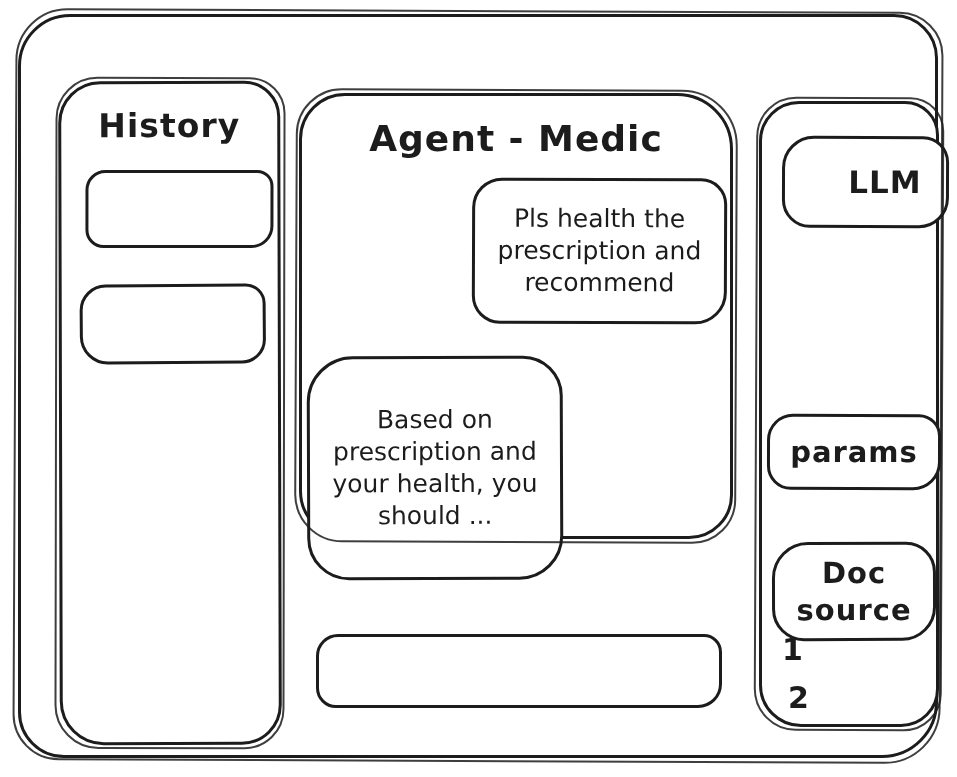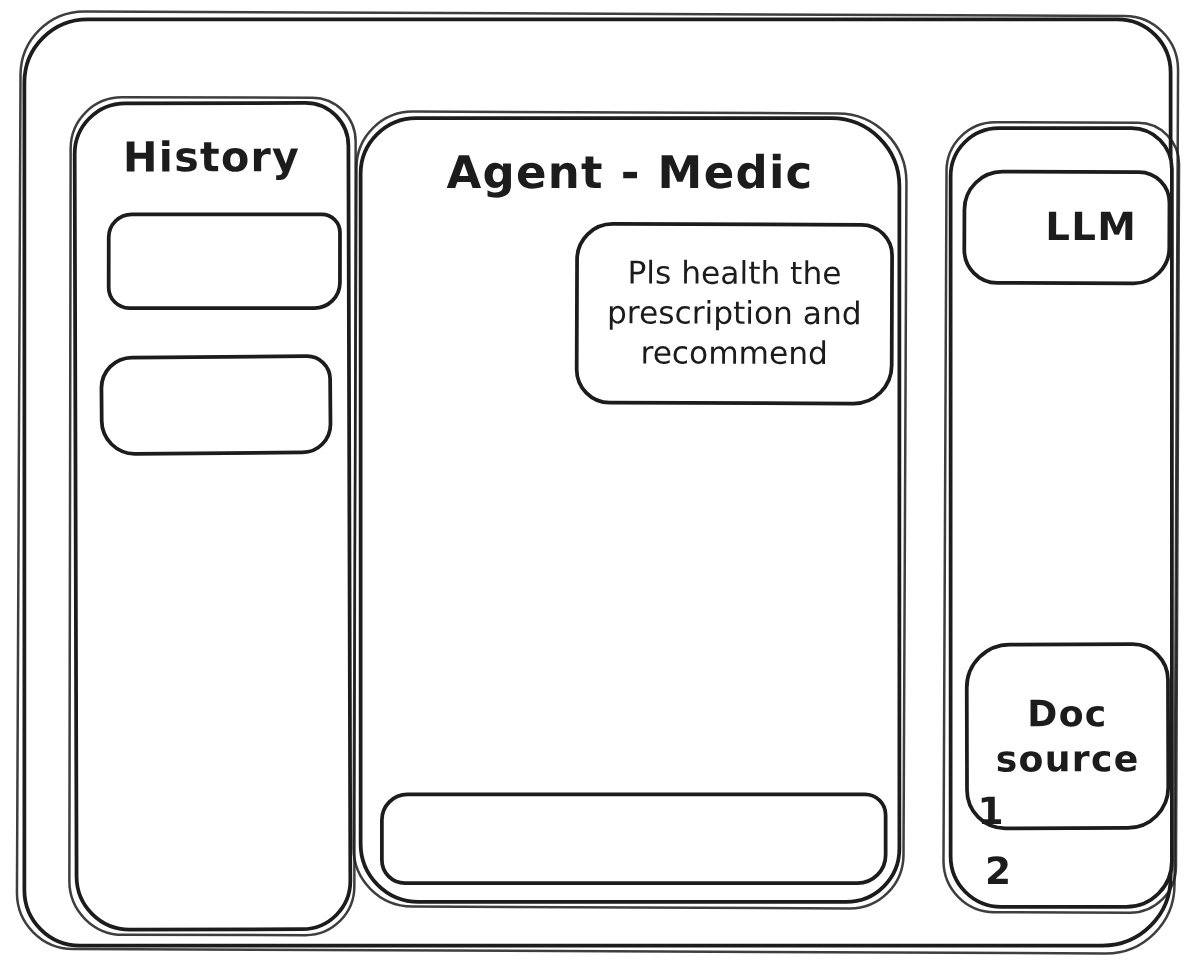--- a/index.html
+++ b/index.html
@@ -62,21 +62,21 @@
     border-radius:20px 16px 22px 18px;
     transform:rotate(.2deg);
   }
   .history-item.two{
     left:18px; top:200px; width:186px; height:80px;
     border-radius:26px 20px 24px 28px;
     transform:rotate(-.3deg);
   }
   
   .panel-chat{
-    left:266px; top:76px; width:434px; height:630px;
+    left:278px; top:76px; width:434px; height:446px;
     border-radius:46px 56px 44px 48px;
   }
   .chat-title{
     position:absolute; left:0; top:22px; width:100%;
     text-align:center;
     font-size:36px; font-weight:700;
     letter-spacing:1px;
   }
   .bubble{
     position:absolute;
@@ -118,38 +118,38 @@
     border:3px solid var(--ink);
     background:var(--bg);
     display:flex; align-items:center; justify-content:center;
     text-align:center;
     font-size:31px; font-weight:700;
     letter-spacing:1px;
     cursor:pointer;
     line-height:1.25;
   }
   .tool-btn.llm{
-    left:8px; top:32px; width:167px; height:92px;
+    left:20px; top:32px; width:167px; height:92px;
     border-radius:32px 26px 30px 28px;
     transform:rotate(.2deg);
     padding-left:39px;
   }
   .tool-btn.ocr{
     left:14px; top:144px; width:165px; height:94px;
     border-radius:30px 28px 32px 26px;
     transform:rotate(-.2deg);
   }
   .tool-btn.params{
     left:5px; top:310px; width:174px; height:76px;
     border-radius:26px 22px 28px 24px;
     font-size:29px;
     transform:rotate(.15deg);
   }
   .tool-btn.docsource{
-    left:10px; top:410px; width:164px; height:150px;
+    left:10px; top:438px; width:164px; height:99px;
     border-radius:36px 30px 34px 32px;
     font-size:29px;
     padding:4px 22px;
     transform:rotate(-.15deg);
   }
   .doc-item{
     position:absolute;
     font-size:30px; font-weight:700;
     cursor:pointer;
   }
@@ -167,25 +167,27 @@
       <div class="history-title">History</div>
       <div class="history-item one"></div>
       <div class="history-item two"></div>
     </div>
 
     <div class="sketch panel-chat double">
       <div class="chat-title">Agent - Medic</div>
 
       <div class="bubble user">Pls health the prescription and recommend</div>
 
+      <div class="bubble agent">Based on prescription and your health, you should ...</div>
 
       <input class="chat-input" type="text" placeholder="" style="">
     </div>
 
     <div class="sketch panel-tools double">
       <div class="tool-btn llm">LLM</div>
+      <div class="tool-btn params">params</div>
       <div class="tool-btn docsource">Doc source</div>
       <div class="doc-item n1">1</div>
       <div class="doc-item n2">2</div>
     </div>
 
   </div>
 </div>
 
 </body></html>

